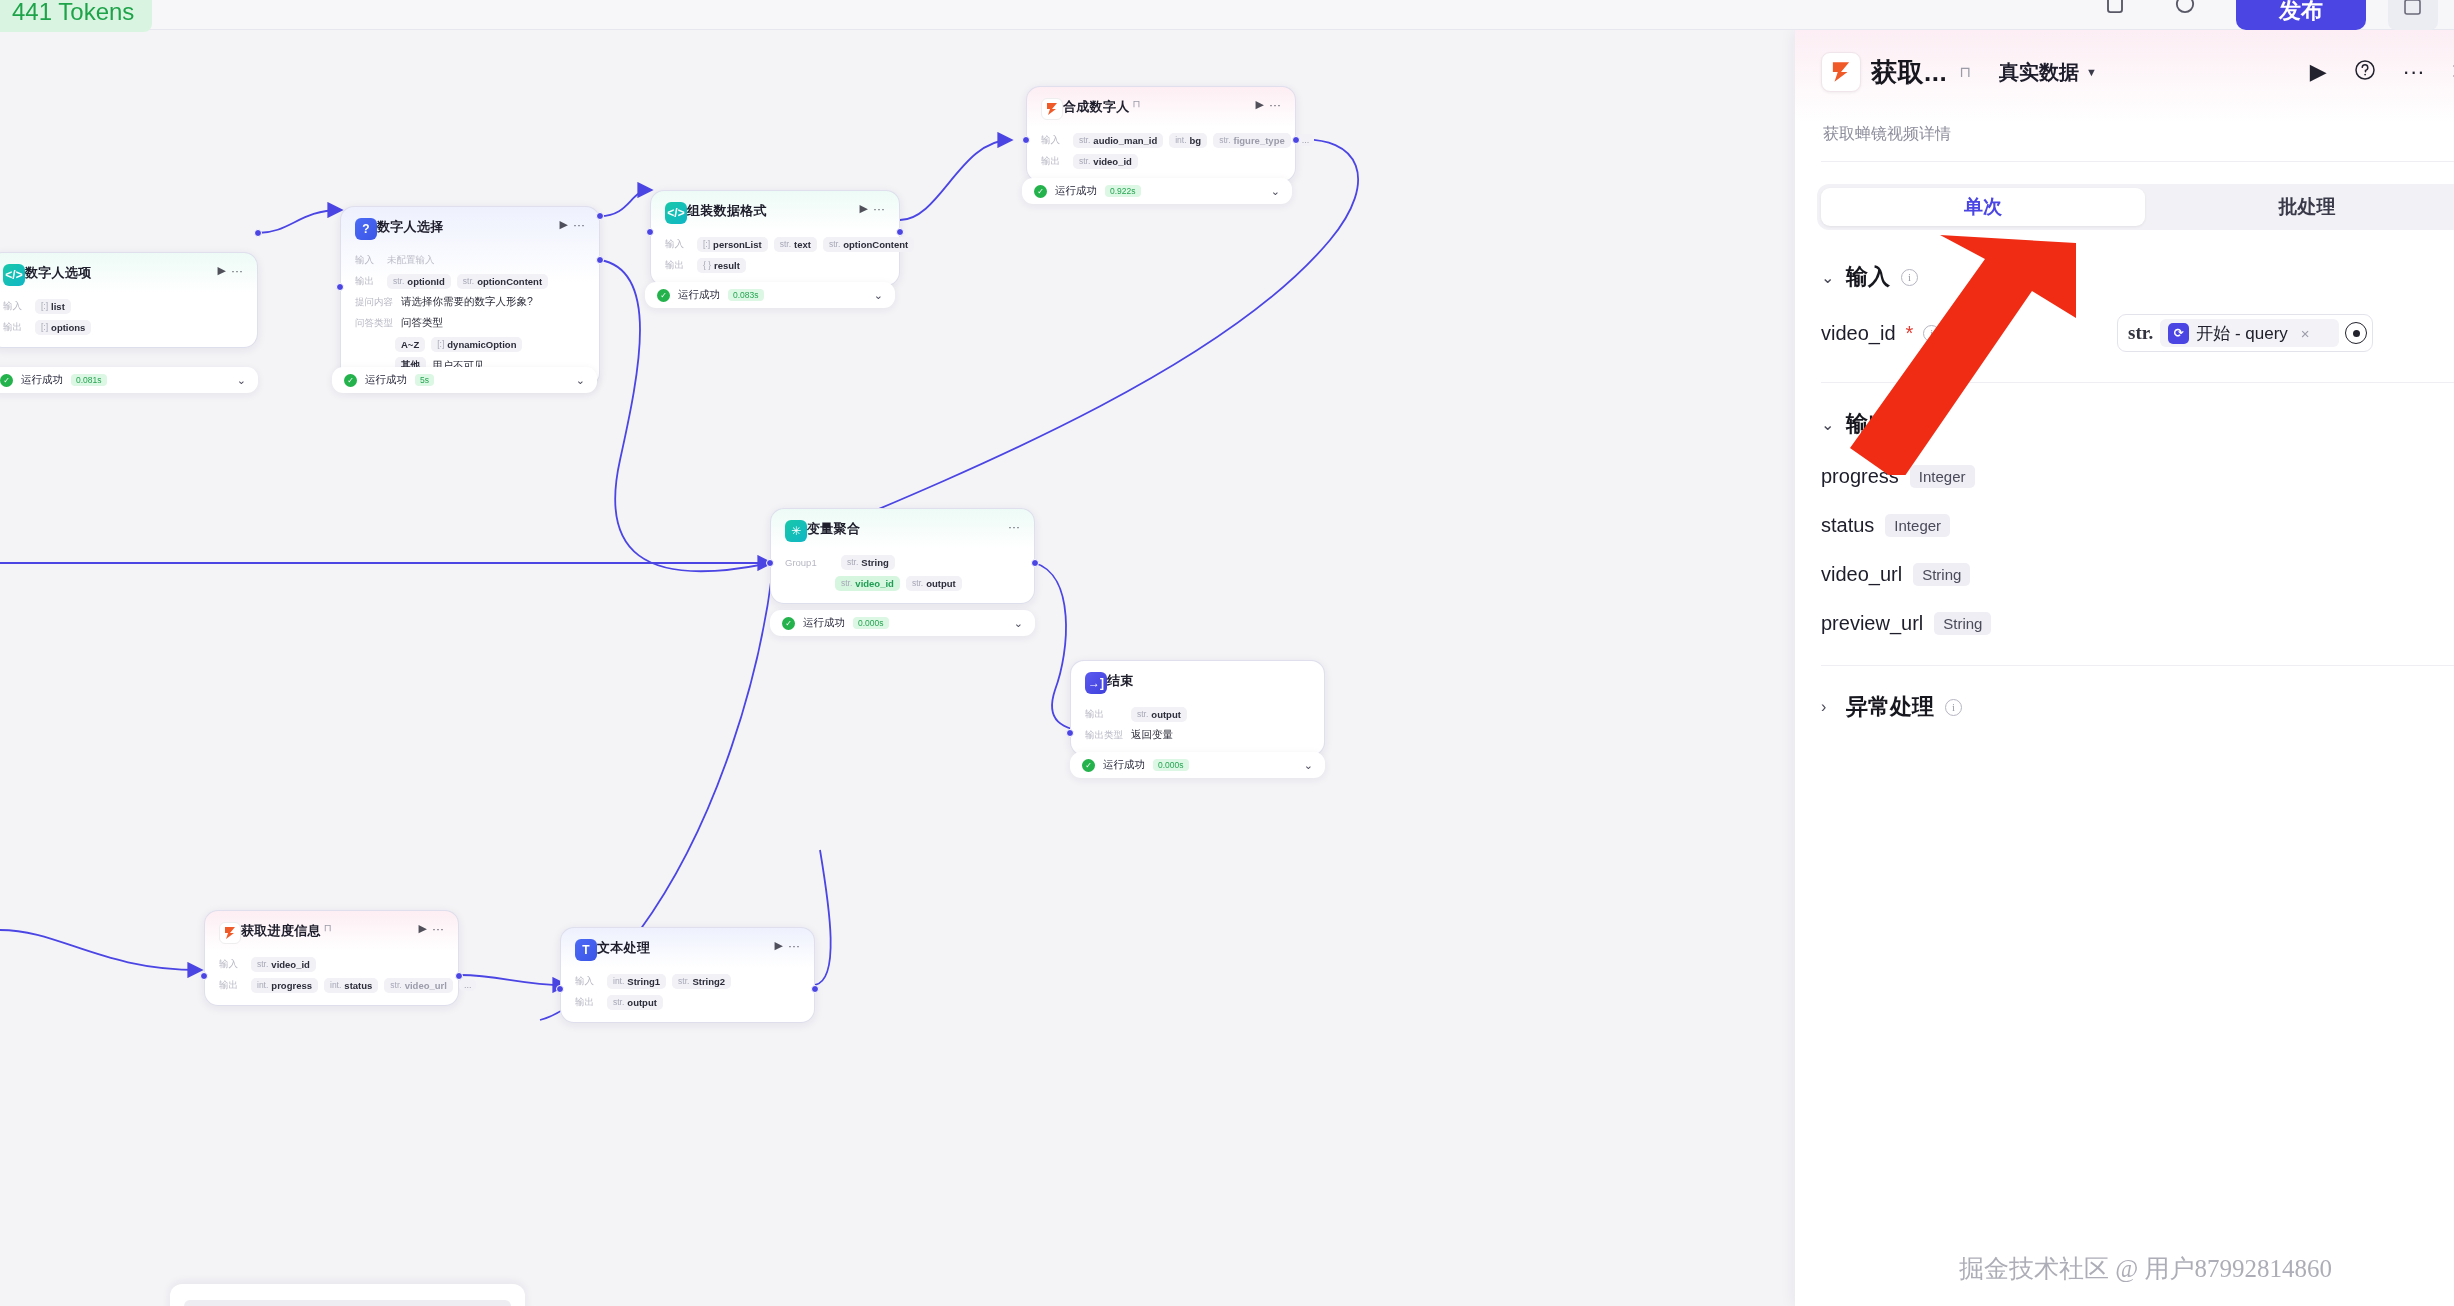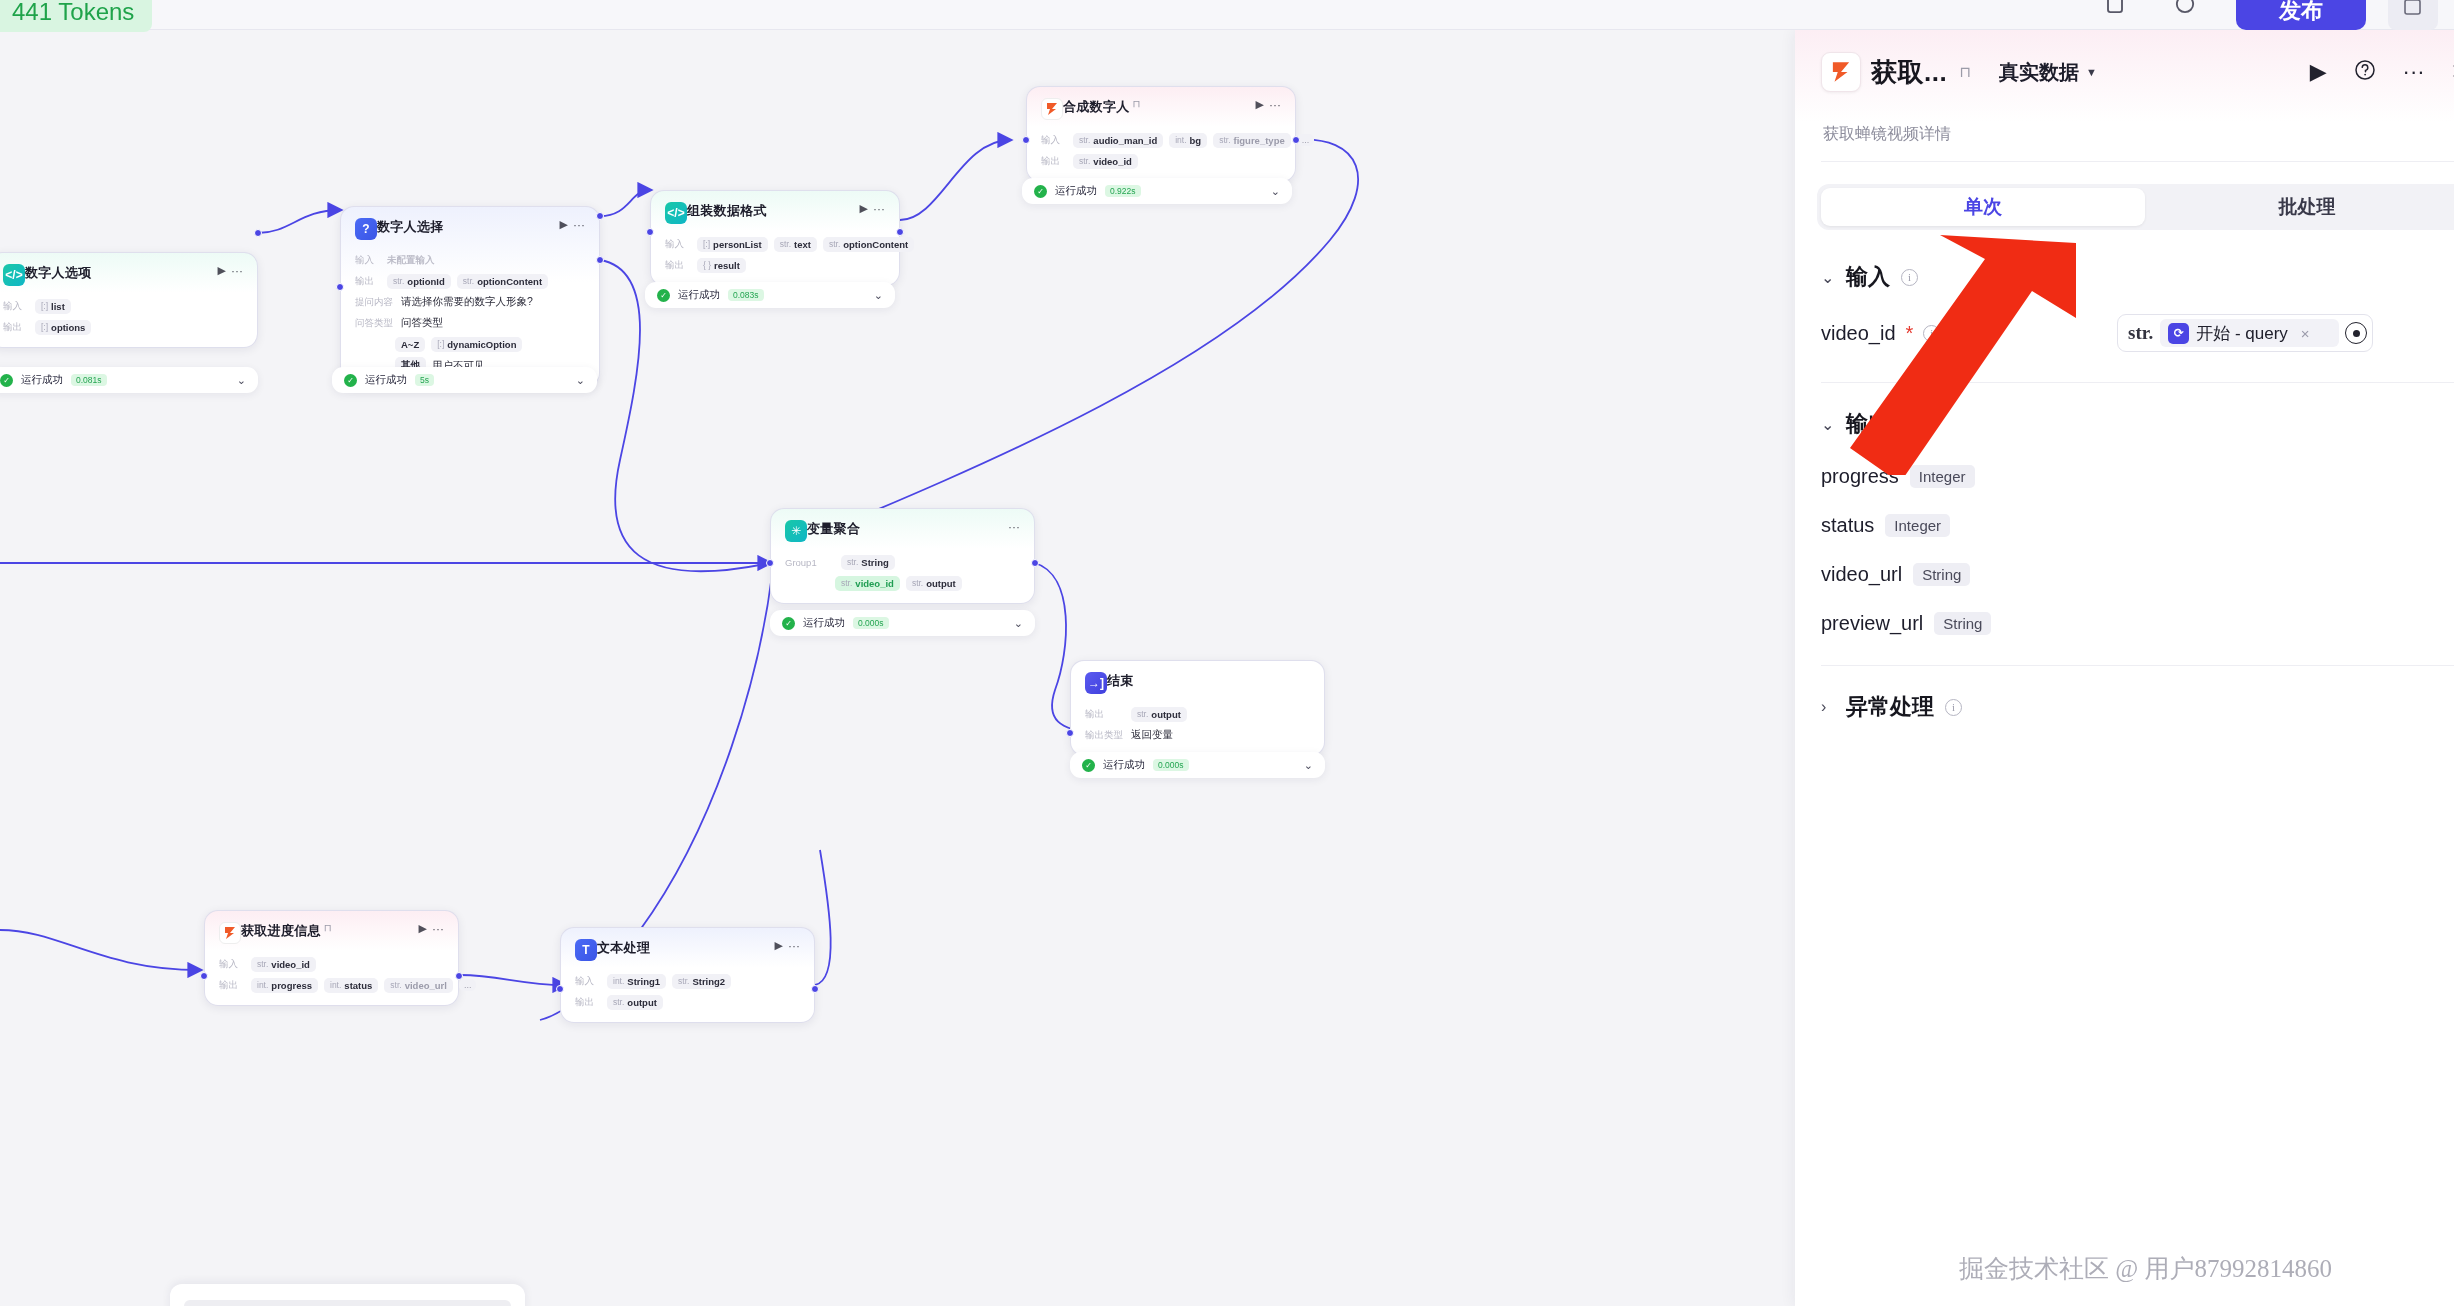--- a/index.html
+++ b/index.html
@@ -81,21 +81,21 @@
   .chip{
     display:inline-flex; align-items:center; gap:3px;
     background:#f1f1f6; border-radius:5px; padding:2px 6px;
     font-size:9.5px; color:#2c2c3a; font-weight:700; white-space:nowrap;
   }
   .chip .t{ color:#a8a8b8; font-weight:400; font-size:8.5px;}
   .chip.green{ background:#d6f6e0; }
   .chip.green b{ color:#1f9d52; }
   .chip.ghost{ background:#f1f1f6; color:#9c9cab; font-weight:400;}
   .plain-val{ font-size:10.5px; color:#2c2c3a; font-weight:400;}
-  .plain-val.muted{ font-size:9.5px; color:#bdbdc9; font-weight:700;}
+  .plain-val.muted{ font-size:9.5px; color:#bdbdc9; font-weight:400;}
   .dots-chip{ background:#f1f1f6; border-radius:5px; padding:1px 5px; font-size:9px; color:#9c9cab;}
 
   
   .status{
     position:absolute; background:#fff; border-radius:11px;
     box-shadow:0 2px 8px rgba(30,30,70,.07);
     display:flex; align-items:center; gap:8px; padding:0 12px;
     height:26px; font-size:10.5px; color:#25253a;
   }
   .status .ok{

